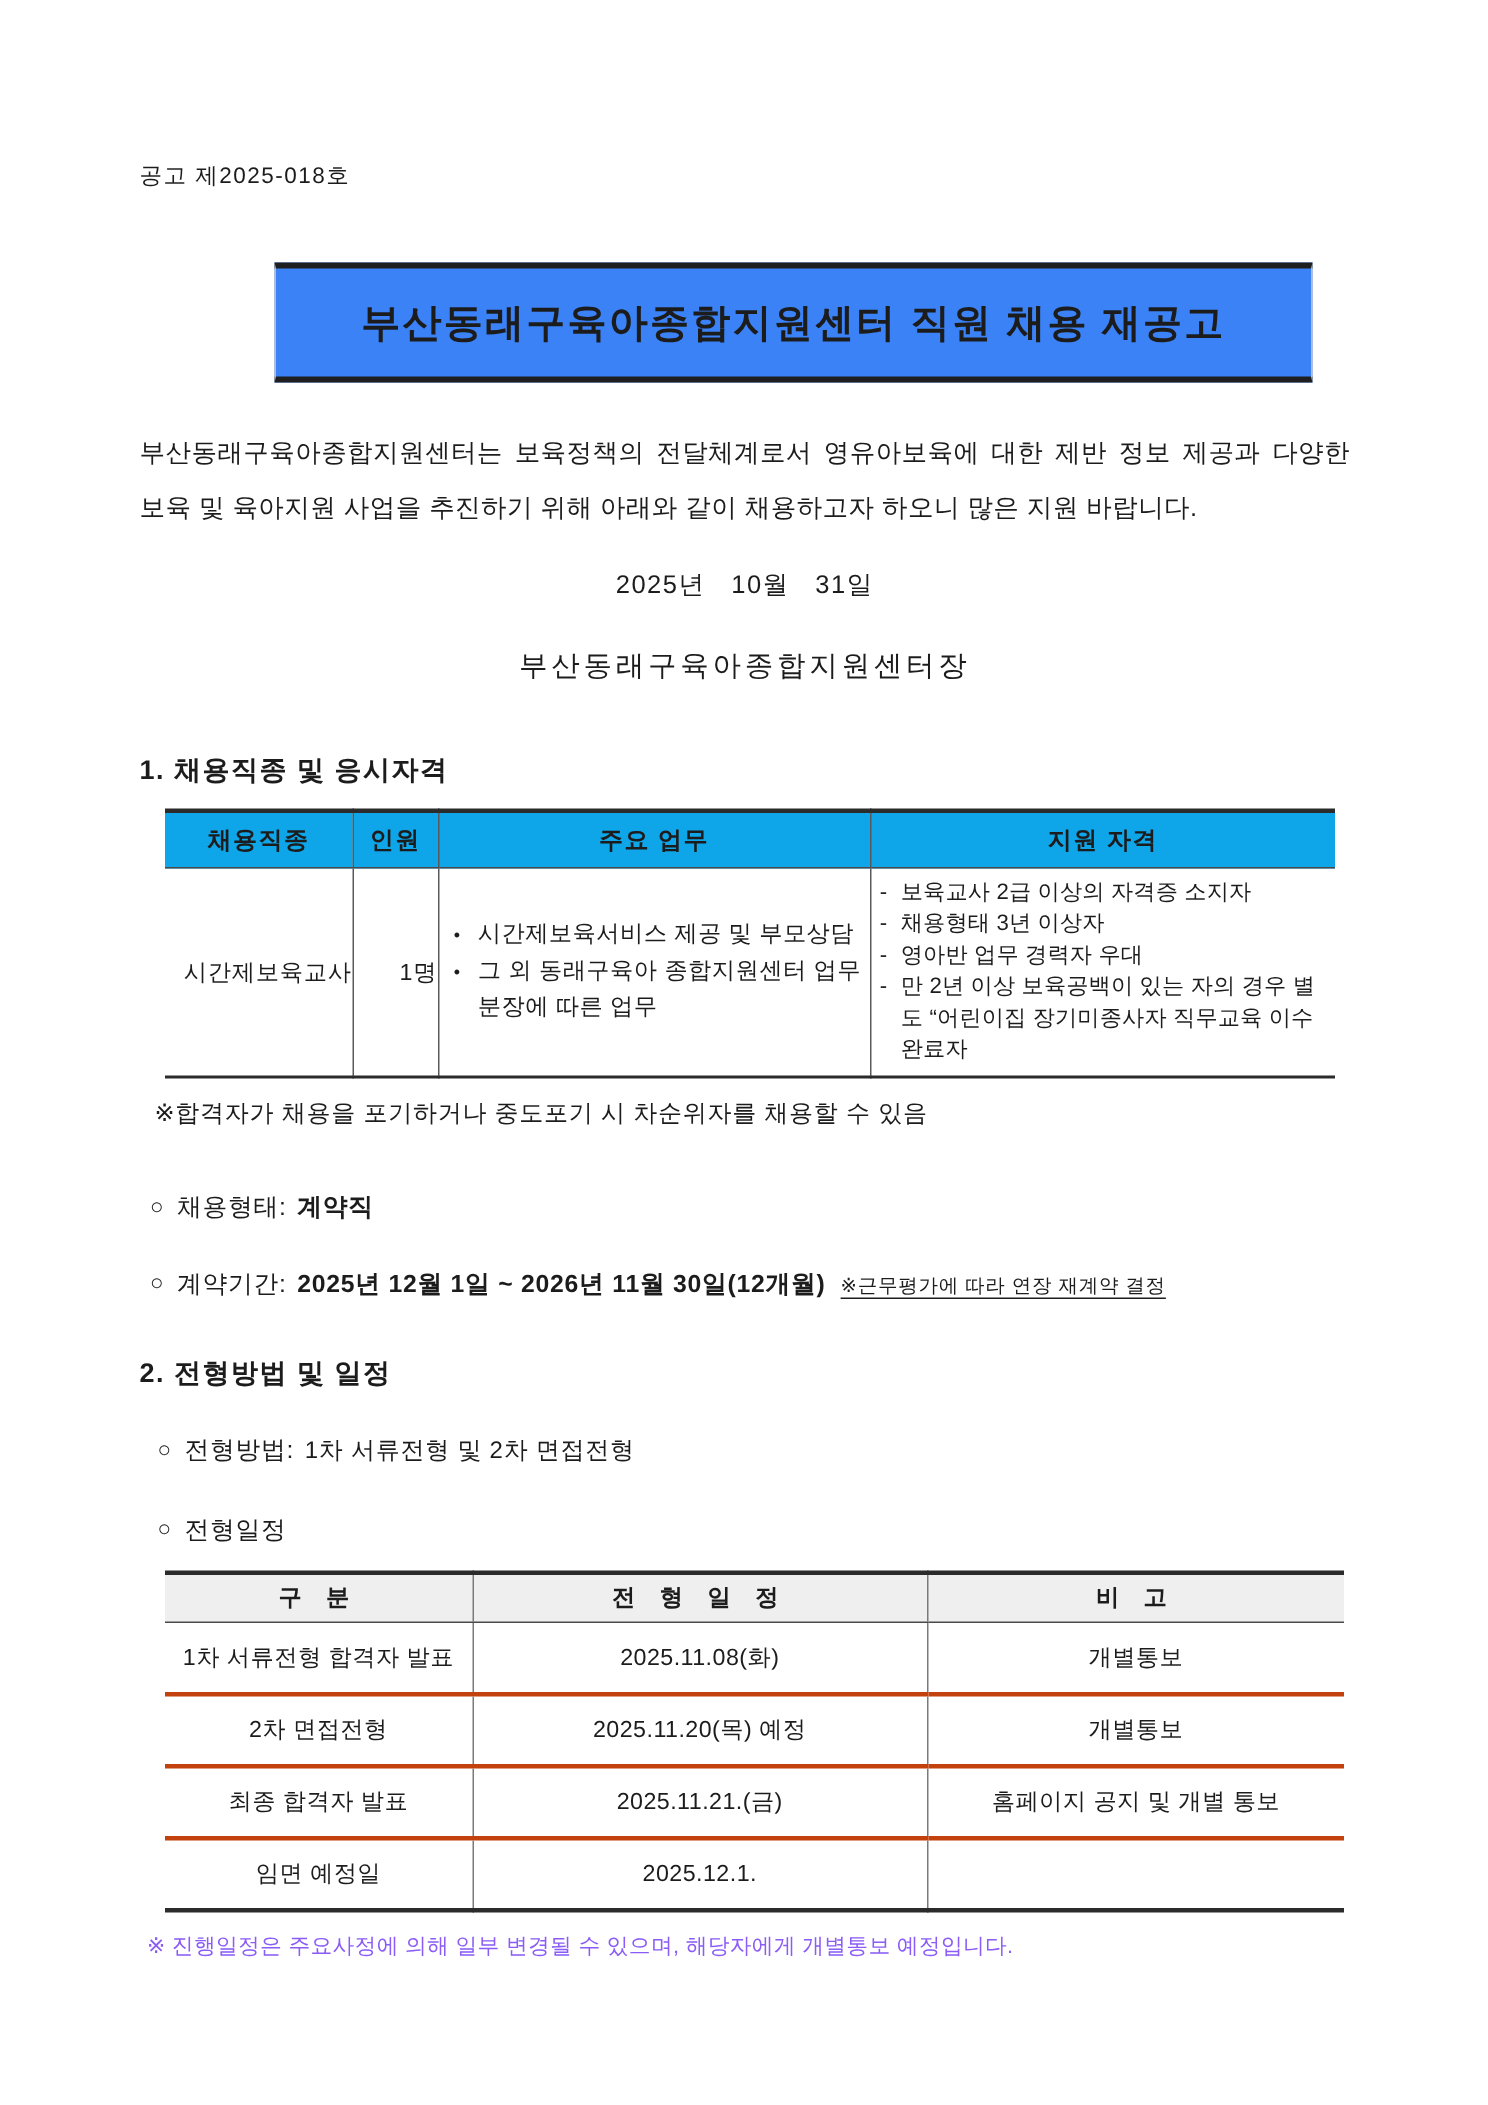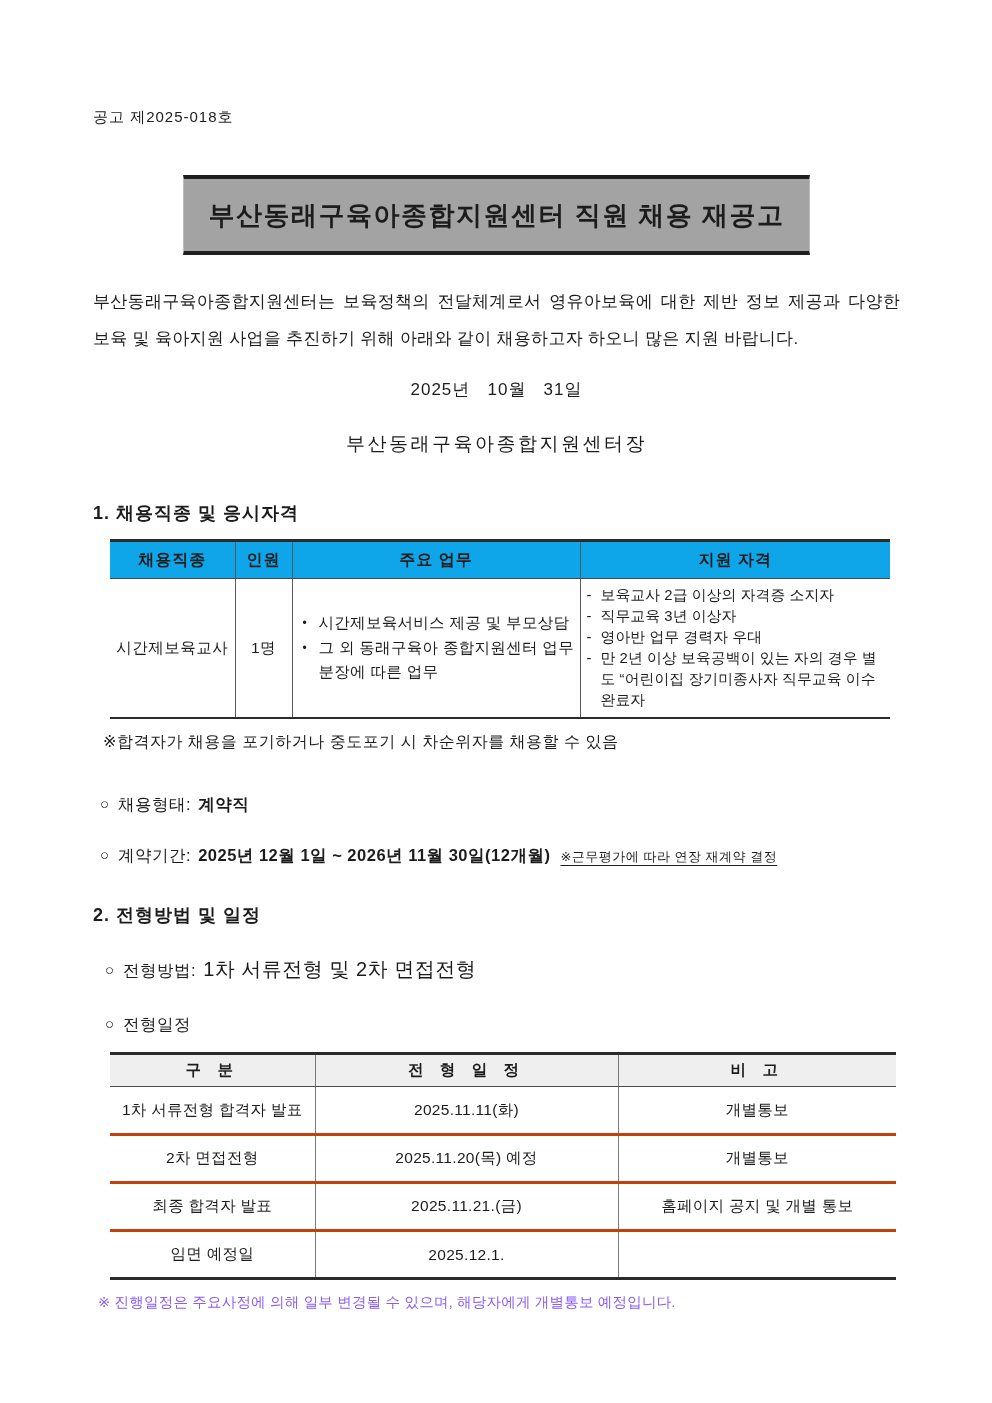--- a/index.html
+++ b/index.html
@@ -10,22 +10,22 @@
     color: #1c1c1c;
     position: relative;
     overflow: hidden;
   }
   .page { padding: 108px 92px 0 93px; }
 
   .notice-no { font-size: 15px; letter-spacing: 1px; }
 
   .title-box {
     margin: 48px 0 0 90px;
-    width: 627px;
-    background: #a3a3a3;
+    width: 692px;
+    background: #3b82f6;
     border-top: 4px solid #1f1f1f;
     border-bottom: 4px solid #1f1f1f;
     border-left: 1px solid #bdbdbd;
     border-right: 1px solid #bdbdbd;
     padding: 19px 0 18px 0;
     text-align: center;
   }
   .title-box h1 { font-size: 26px; font-weight: bold; letter-spacing: 1.5px; }
 
   .intro {
@@ -71,21 +71,21 @@
     height: 38px;
     border-bottom: 1px solid #4a4a4a;
     letter-spacing: 1px;
   }
   .jobs-table th + th, .jobs-table td + td { border-left: 1px solid #5a5a5a; }
   .jobs-table td { height: 122px; vertical-align: middle; }
   .col-job  { width: 125px; }
   .col-cnt  { width: 57px; }
   .col-duty { width: 288px; }
   .col-qual { width: 310px; }
-  .cell-center { text-align: center; font-size: 15.5px; letter-spacing: 0.5px; }
+  .cell-center { text-align: right; font-size: 15.5px; letter-spacing: 0.5px; }
   .duty-cell { padding: 8px 4px 8px 10px; }
   .duty-item { display: flex; font-size: 15.5px; line-height: 1.6; letter-spacing: 0.3px; }
   .duty-item .mark { width: 16px; flex: 0 0 16px; text-align: left; font-size: 12px; padding-top: 3px; }
   .qual-cell { padding: 6px 2px 6px 6px; }
   .qual-item { display: flex; font-size: 14.8px; line-height: 1.42; letter-spacing: 0.1px; }
   .qual-item .mark { width: 14px; flex: 0 0 14px; text-align: left; }
 
   .table-note {
     margin: 13px 0 0 10px;
     font-size: 16px;
@@ -95,21 +95,21 @@
   .circ-line { display: flex; margin-left: 7px; align-items: baseline; }
   .circ-line .circ { font-size: 15px; margin-right: 9px; position: relative; top: -1px; }
   .b1 { margin-top: 41px; }
   .b2 { margin-top: 29px; }
   .circ-line .lbl { font-weight: normal; font-size: 16.5px; letter-spacing: 0.5px; }
   .circ-line .val-b { font-weight: bold; font-size: 16.5px; letter-spacing: 0.5px; margin-left: 7px; }
   .circ-line .note-u {
     font-weight: normal; font-size: 13px; margin-left: 10px;
     text-decoration: underline; text-underline-offset: 4px; letter-spacing: 0.5px;
   }
-  .circ-line .val-r { font-size: 20px; margin-left: 7px; letter-spacing: 0.5px; text-align: right; }
+  .circ-line .val-r { font-size: 16px; margin-left: 7px; letter-spacing: 0.5px; text-align: right; }
   .m1 { margin-top: 29px; margin-left: 12px; }
   .m2 { margin-top: 31px; margin-left: 12px; }
 
   
   .sched-table {
     margin: 16px 0 0 17px;
     width: 786px;
     border-top: 3px solid #2b2b2b;
     border-bottom: 3px solid #2b2b2b;
   }
@@ -188,21 +188,21 @@
             <span>그 외 동래구육아 종합지원센터 업무 분장에 따른 업무</span>
           </div>
         </td>
         <td class="qual-cell">
           <div class="qual-item">
             <span class="mark">-</span>
             <span>보육교사 2급 이상의 자격증 소지자</span>
           </div>
           <div class="qual-item">
             <span class="mark">-</span>
-            <span>직무교육 3년 이상자</span>
+            <span>채용형태 3년 이상자</span>
           </div>
           <div class="qual-item">
             <span class="mark">-</span>
             <span>영아반 업무 경력자 우대</span>
           </div>
           <div class="qual-item">
             <span class="mark">-</span>
             <span>만 2년 이상 보육공백이 있는 자의 경우 별도 “어린이집 장기미종사자 직무교육 이수 완료자</span>
           </div>
         </td>
@@ -247,21 +247,21 @@
     <thead>
       <tr>
         <th>구 분</th>
         <th>전 형 일 정</th>
         <th>비 고</th>
       </tr>
     </thead>
     <tbody>
       <tr>
         <td>1차 서류전형 합격자 발표</td>
-        <td>2025.11.11(화)</td>
+        <td>2025.11.08(화)</td>
         <td>개별통보</td>
       </tr>
       <tr>
         <td>2차 면접전형</td>
         <td>2025.11.20(목) 예정</td>
         <td>개별통보</td>
       </tr>
       <tr>
         <td>최종 합격자 발표</td>
         <td>2025.11.21.(금)</td>

